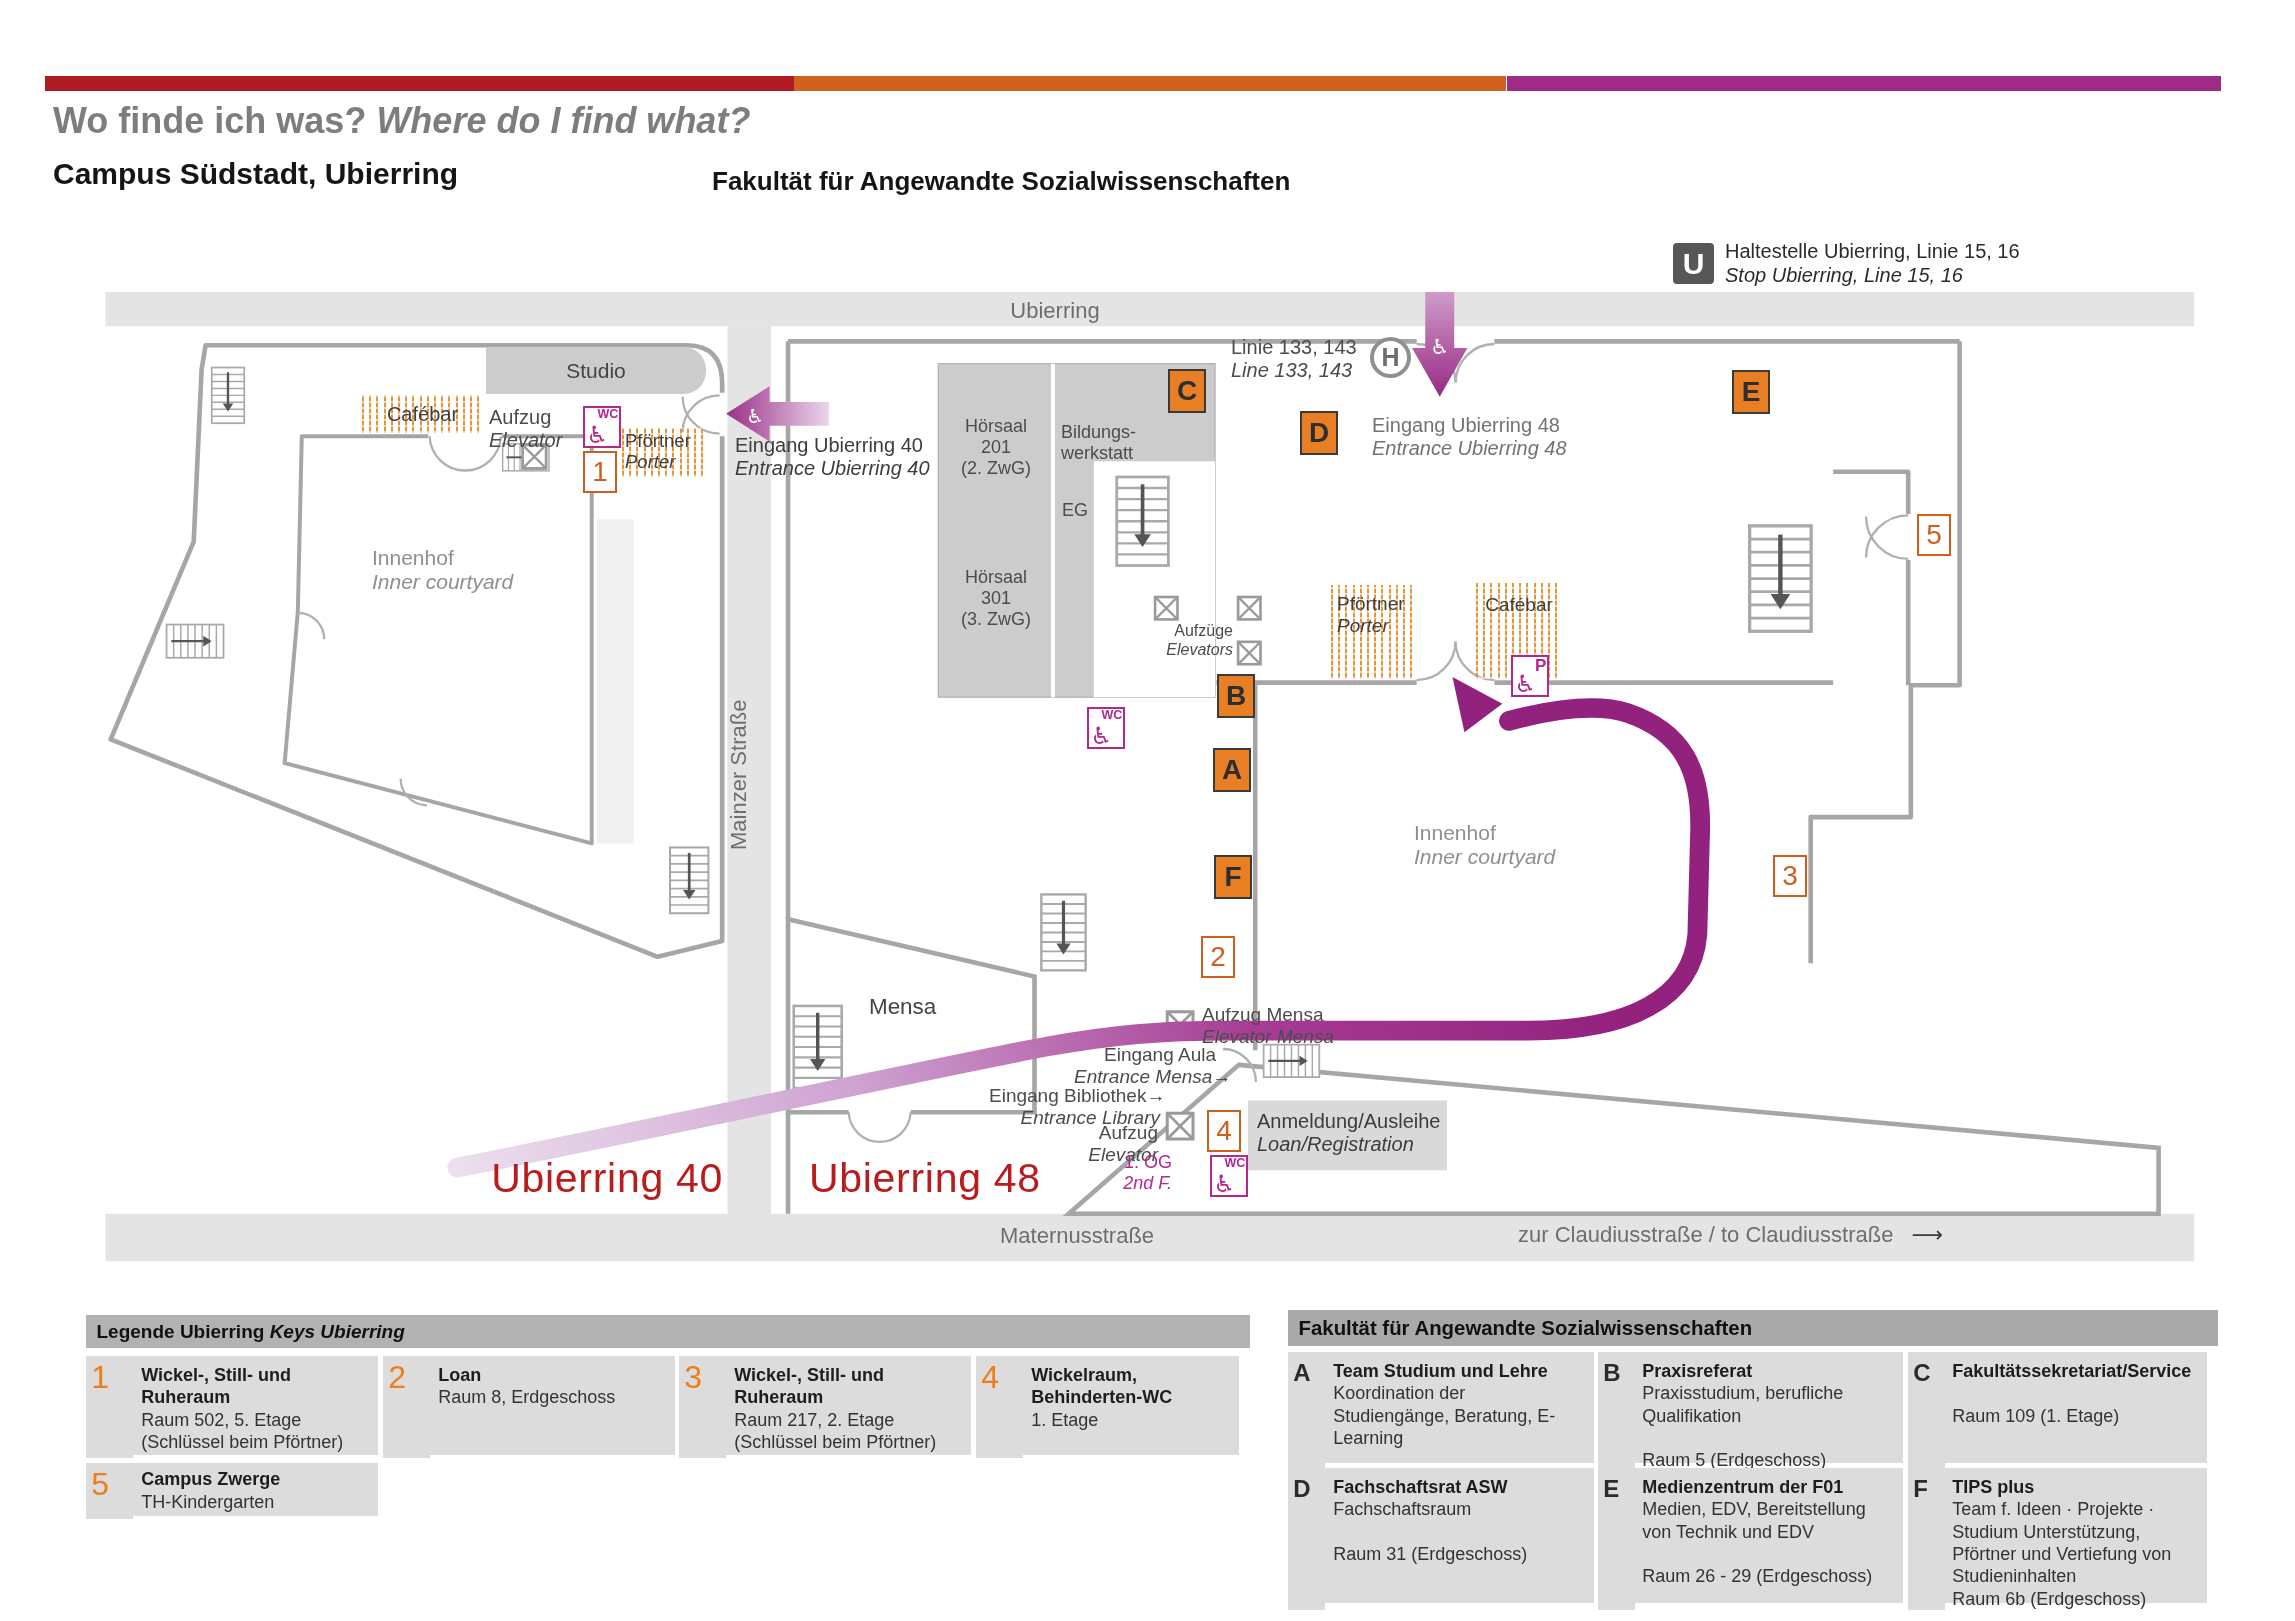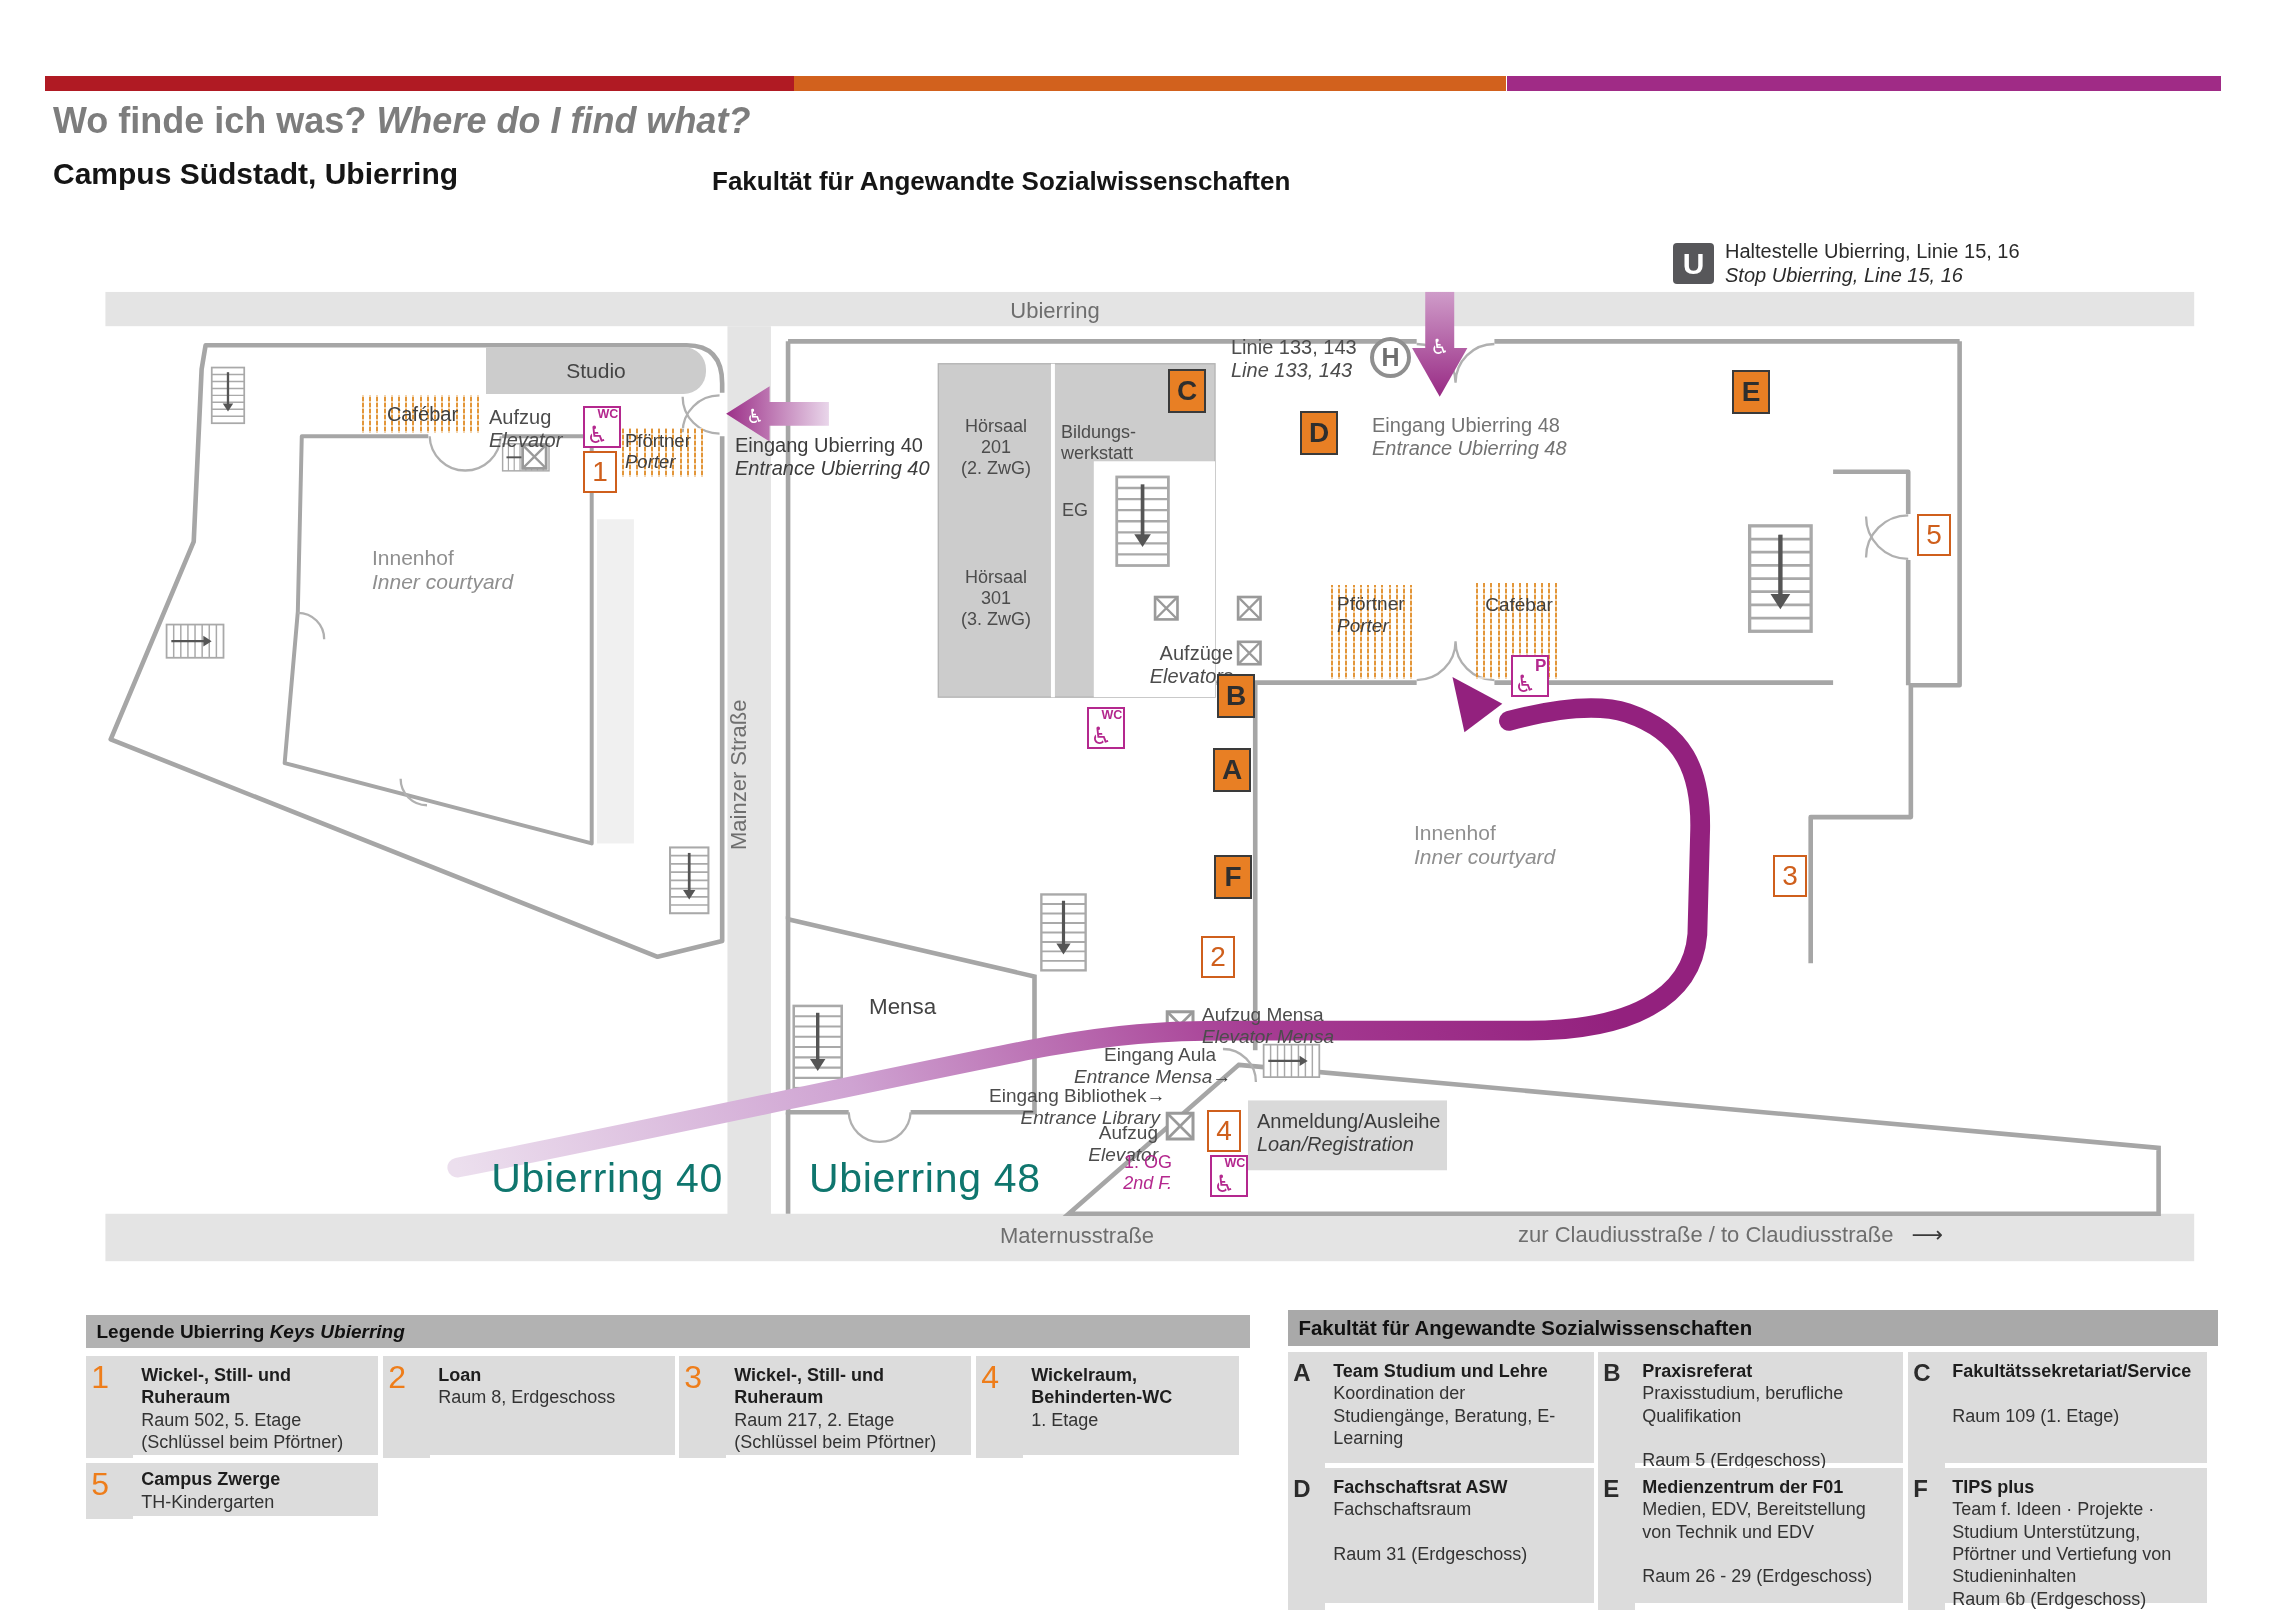--- a/index.html
+++ b/index.html
@@ -6,21 +6,21 @@
     font-family:"Liberation Sans",sans-serif;}
   #page{position:relative;width:2295px;height:1621px;background:#fff;border-radius:9px;}
   .abs{position:absolute;}
   .it{font-style:italic;}
   .pre{white-space:pre-line;}
   .center{text-align:center;}
   .right{text-align:right;}
   .lbl{position:absolute;color:#4c4c4c;font-size:19px;line-height:1.16;white-space:nowrap;}
   .gray{color:#8f8f8f;}
   .street-lbl{color:#6e6e6e;font-size:22px;}
-  .big-lbl{position:absolute;font-size:41px;color:#0f766e;letter-spacing:0.7px;}
+  .big-lbl{position:absolute;font-size:41px;color:#b91c1c;letter-spacing:0.7px;}
   .hatch{position:absolute;opacity:.95;
     background-image:repeating-linear-gradient(0deg,rgba(255,255,255,.6) 0 2px,transparent 2px 6px),
       repeating-linear-gradient(90deg,#e2912f 0 2px,transparent 2px 7.2px);}
   .letter-box{position:absolute;width:34px;height:40px;background:#e87f24;border:2.6px solid #3a3a3a;
     color:#2e2e2e;font-size:28px;font-weight:bold;display:flex;align-items:center;justify-content:center;}
   .num-box{position:absolute;width:30px;height:38px;background:#fff;border:2.6px solid #cf5f1c;
     color:#cf5f1c;font-size:28px;display:flex;align-items:center;justify-content:center;}
   .wc-box{position:absolute;width:34px;height:38px;background:#fff;border:2.6px solid #b4288e;color:#b4288e;}
   .wc-box .glyph{position:absolute;left:1.3px;bottom:-2.6px;font-size:24px;font-family:"DejaVu Sans",sans-serif;}
   .wc-box .tag{position:absolute;right:0.7px;top:-0.7px;font-size:12.5px;font-weight:bold;}
@@ -255,21 +255,21 @@
     <span>D</span>
   </div>
   <div class="letter-box" style="left:1732px;top:370px;">
     <span>E</span>
   </div>
   <div class="lbl" style="left:1372px;top:414px;font-size:20px;color:#737373;">
     <div>Eingang Ubierring 48</div>
     <div class="it">Entrance Ubierring 48</div>
   </div>
 
-  <div class="lbl right" style="left:1135px;top:622px;width:98px;font-size:20px;margin-top:20px;">
+  <div class="lbl right" style="left:1135px;top:622px;width:98px;font-size:16px;">
     <div>Aufzüge</div>
     <div class="it">Elevators</div>
   </div>
   <div class="letter-box" style="left:1217px;top:674px;">
     <span>B</span>
   </div>
   <div class="wc-box" style="left:1087px;top:707px;">
     <span class="glyph">♿</span>
       <span class="tag">WC</span>
   </div>

